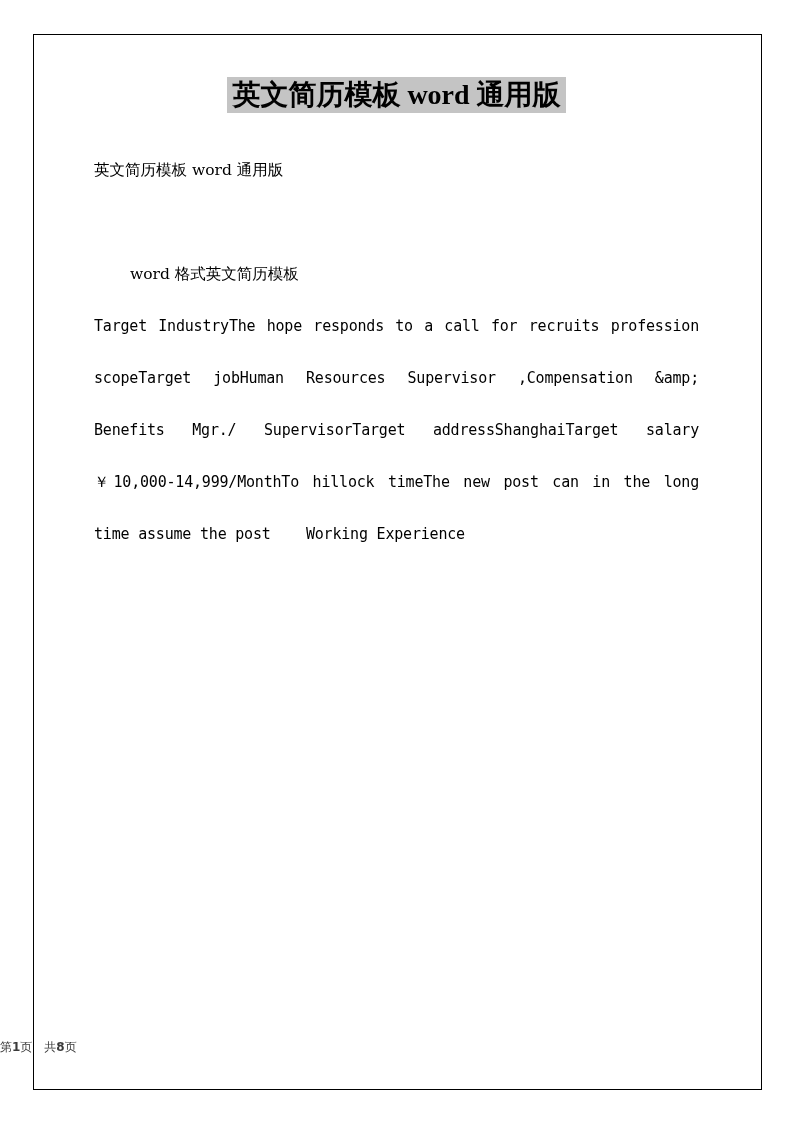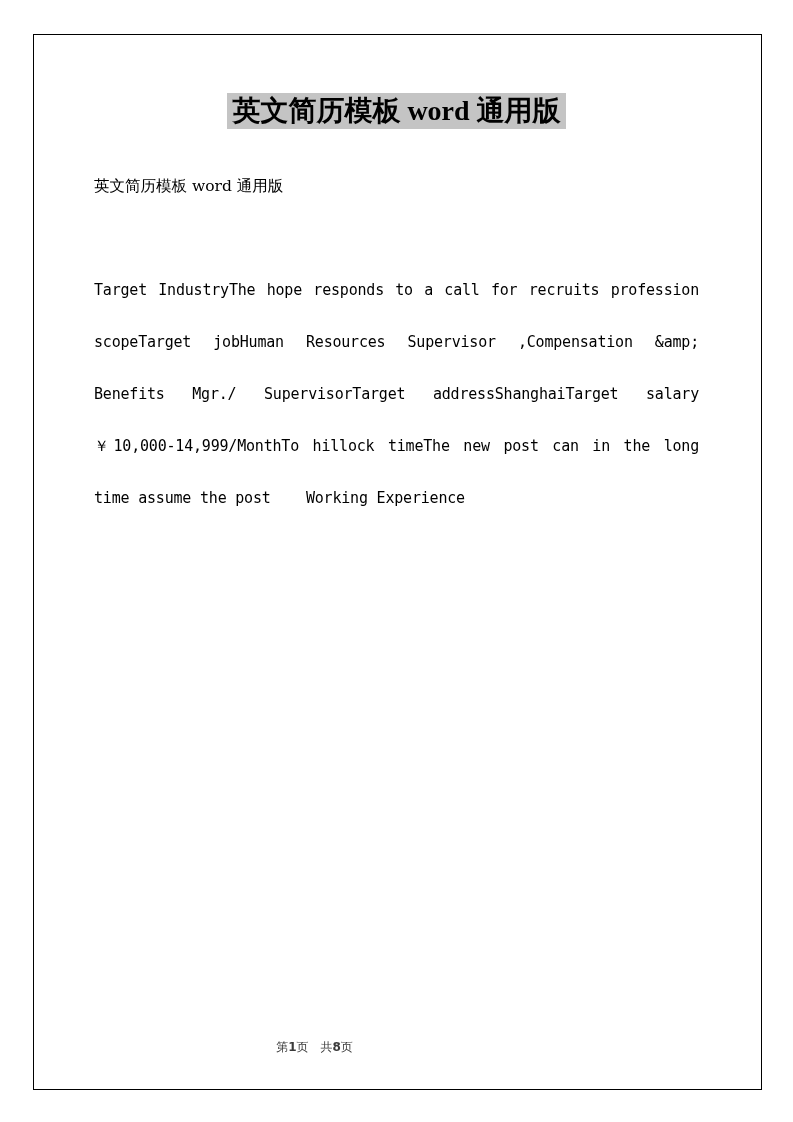--- a/index.html
+++ b/index.html
@@ -25,21 +25,21 @@
     width: 729px;
     height: 1056px;
     border: 1px solid #000000;
     box-sizing: border-box;
   }
 
   
   .content {
     position: absolute;
     left: 94px;
-    top: 34px;
+    top: 18px;
     width: 605px;
   }
 
   
   .doc-title {
     margin: 0;
     padding: 0;
     text-align: center;
     font-size: 28px;
     font-weight: bold;
@@ -85,21 +85,21 @@
   .para.en.stretch {
     text-align-last: left;
   }
 
   
   .footer {
     position: absolute;
     left: 0;
     top: 1038px;
     width: 629px;
-    text-align: center;
+    text-align: left;
     font-family: "DejaVu Sans", "Liberation Sans", sans-serif;
     font-size: 12px;
     color: #3a3a3a;
     line-height: 18px;
   }
   .footer .num {
     font-weight: bold;
   }
   .footer .gap {
     display: inline-block;
@@ -115,20 +115,21 @@
 
   <h1 class="doc-title"><span class="hl">英文简历模板 word 通用版</span></h1>
 
   <div class="spacer-half"></div>
 
   <p class="para cn">英文简历模板 word 通用版</p>
 
 
   <div class="spacer-line"></div>
 
+  <p class="para cn indent">word 格式英文简历模板</p>
 
 
   <p class="para en stretch">Target IndustryThe hope responds to a call for recruits profession scopeTarget jobHuman Resources Supervisor ,Compensation &amp;amp; Benefits Mgr./ SupervisorTarget addressShanghaiTarget salary ￥10,000-14,999/MonthTo hillock timeThe new post can in the long time assume the post    Working Experience</p>
 
 
 </div>
 
 <div class="footer">
   <span>第</span><span class="num">1</span><span>页</span><span class="gap"></span><span>共</span><span class="num">8</span><span>页</span>
 </div>

